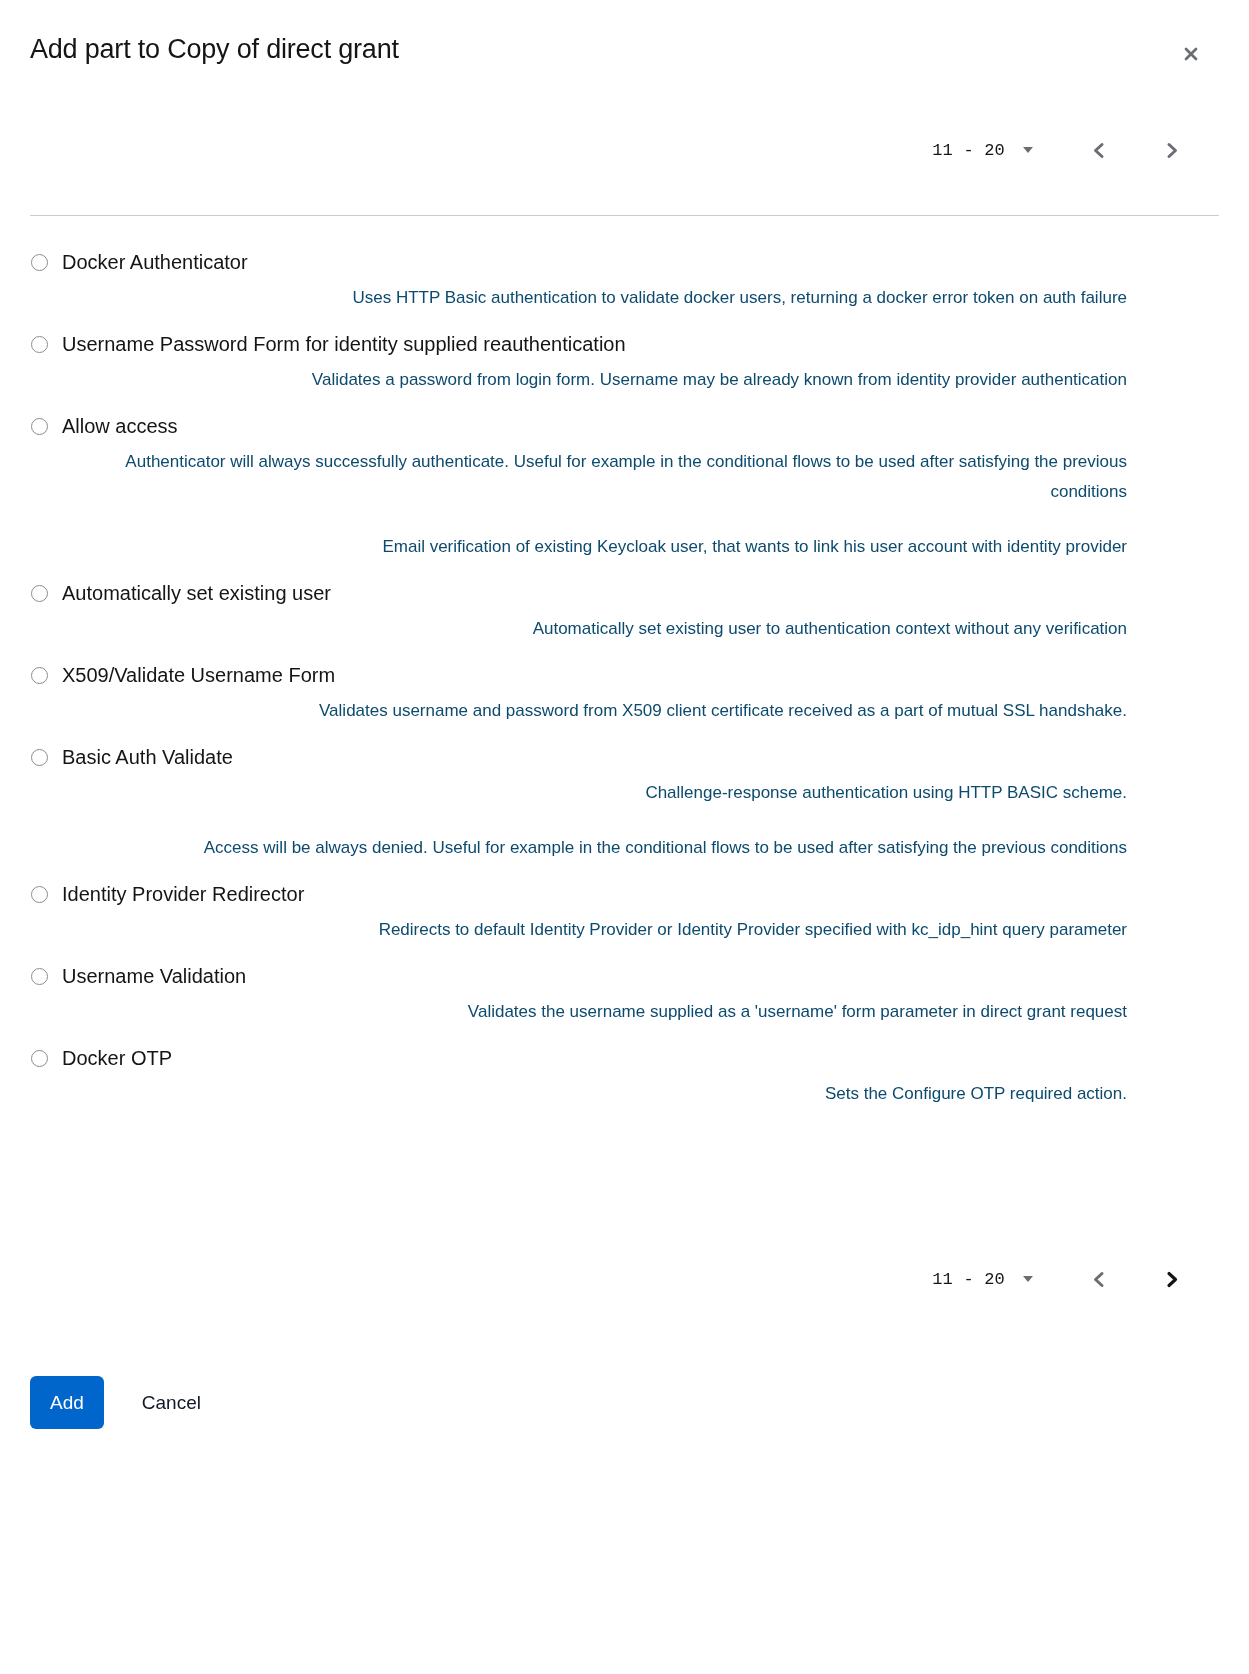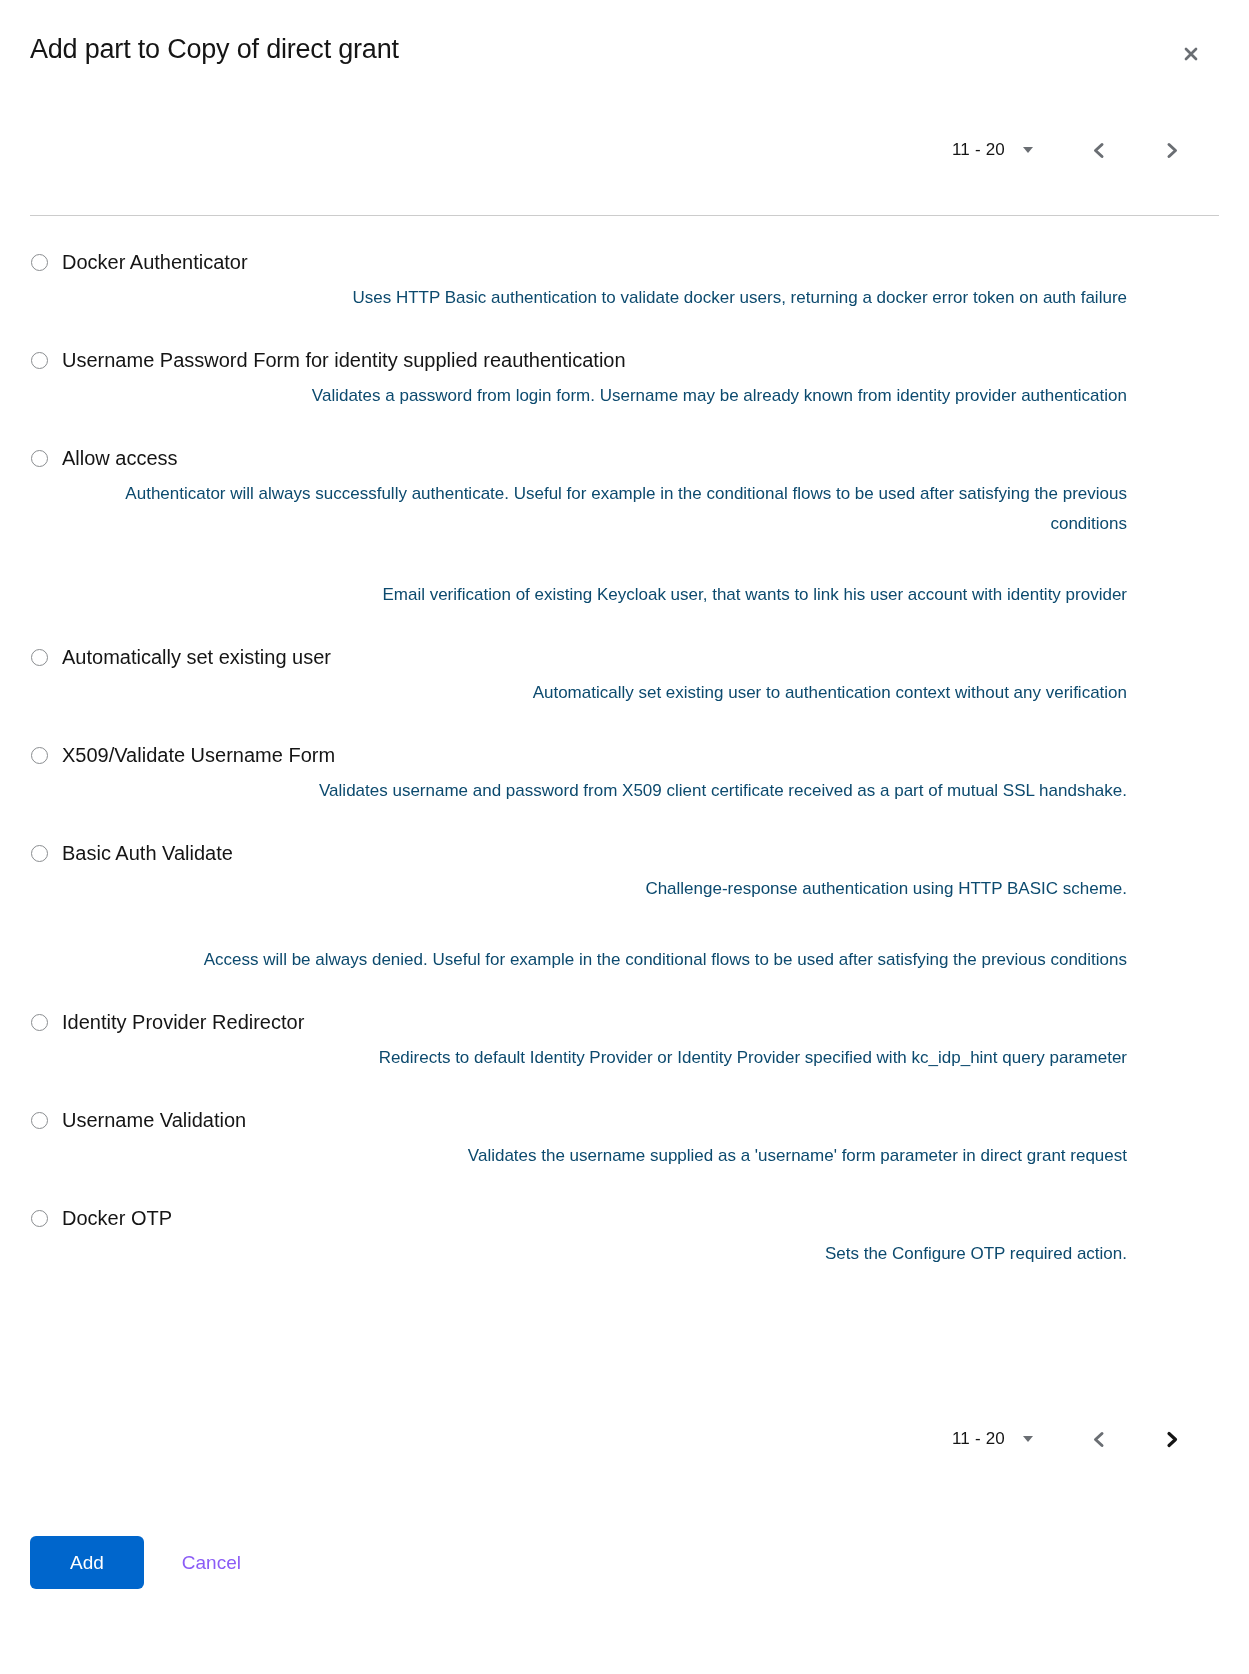--- a/index.html
+++ b/index.html
@@ -15,57 +15,57 @@
   .title{font-size:27px;line-height:38px;font-weight:500;letter-spacing:-0.2px;color:#151515;margin:0;}
   .close-btn{
     position:absolute;top:42px;right:46px;width:24px;height:24px;
     background:none;border:none;padding:0;cursor:pointer;
     display:flex;align-items:center;justify-content:center;
   }
 
   
   .pagination{
     display:flex;align-items:center;justify-content:flex-end;
-    height:36px;padding-right:63px;
+    height:36px;padding-right:63px;font-family:Liberation Mono, monospace;
   }
   .pagination.top{margin-top:64px;}
   .pagination.bottom{margin-top:152px;}
   .page-range{font-size:17px;color:#151515;letter-spacing:0.2px;}
   .pg-btn{
     background:none;border:none;padding:0;cursor:pointer;
     width:28px;height:28px;display:flex;align-items:center;justify-content:center;
   }
   .pg-btn.caret{margin-left:9px;}
   .pg-btn.prev{margin-left:42px;}
   .pg-btn.next{margin-left:46px;}
 
   .divider{border:none;border-top:1px solid #cccccc;margin:47px 30px 0 30px;height:0;}
 
   
-  .list{padding:33px 56px 0 31px;display:flex;flex-direction:column;gap:34px;}
+  .list{padding:33px 56px 0 31px;display:flex;flex-direction:column;gap:18px;}
   .option .row{display:flex;align-items:center;}
   .radio{
     width:17px;height:17px;border:1px solid #8a8d90;border-radius:50%;
     background:#ffffff;flex:0 0 17px;box-sizing:border-box;cursor:pointer;
   }
   .opt-name{font-size:20px;line-height:27px;color:#151515;margin-left:14px;}
   .opt-desc{
     font-size:17px;line-height:30px;color:#0c4a6e;
     margin:7px 0 0 31px;max-width:1065px;text-align:right;
   }
 
   
   .footer{display:flex;align-items:center;margin-top:79px;padding-left:30px;}
   .add-btn{
-    height:53px;padding:0 40px;background:#0066cc;color:#ffffff;
+    height:53px;padding:0 20px;background:#0066cc;color:#ffffff;
     font-size:19px;font-family:inherit;border:none;border-radius:6px;cursor:pointer;
   }
   .cancel-btn{
     margin-left:38px;background:none;border:none;padding:0;cursor:pointer;
-    font-size:19px;font-family:inherit;color:#8b5cf6;
+    font-size:19px;font-family:inherit;color:#0f172a;
   }
 
   svg{display:block;}
 </style>
 </head>
 <body>
 
 <div class="modal">
 
   <div class="header">

